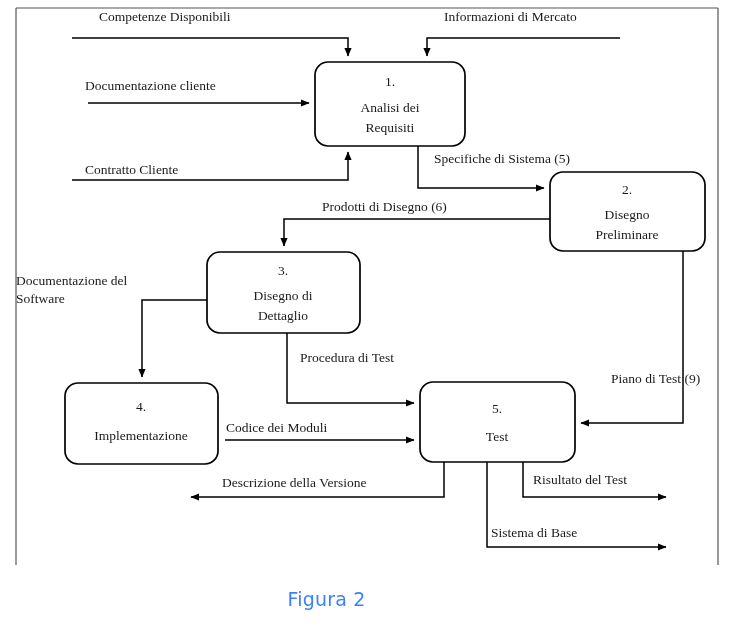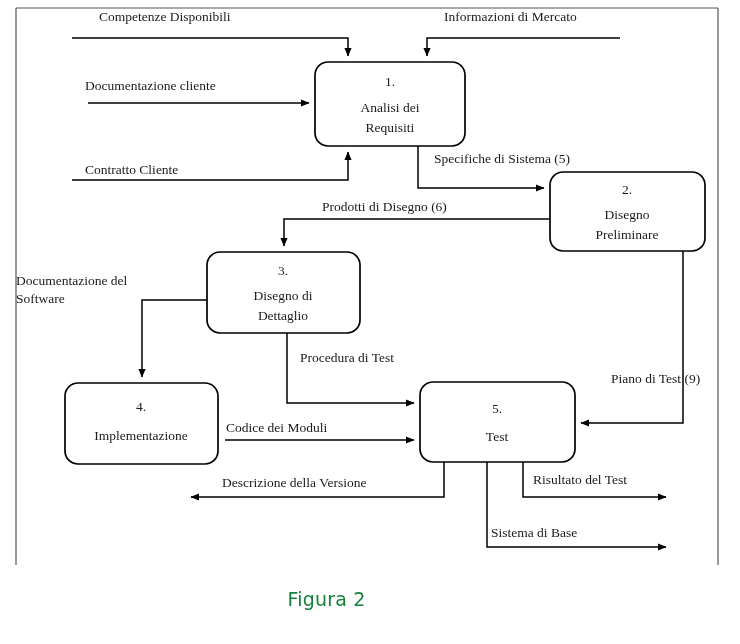--- a/index.html
+++ b/index.html
@@ -12,21 +12,21 @@
   }
   #stage{position:absolute;left:0;top:0;width:740px;height:644px;}
   #diagram{position:absolute;left:0;top:0;width:740px;height:644px;}
   .caption{
     position:absolute;
     left:0;top:588px;width:653px;
     text-align:center;
     font-family:"DejaVu Sans","Liberation Sans",sans-serif;
     font-size:19px;
     letter-spacing:.2px;
-    color:#15803d;
+    color:#3b82f6;
   }
   text{font-family:"Liberation Serif","DejaVu Serif",serif;fill:#1a1a1a;}
   .lbl{font-size:13.5px;}
   .boxnum{font-size:13.5px;}
   .boxtxt{font-size:13.5px;}
   .proc{fill:#ffffff;stroke:#000000;stroke-width:1.7;}
   .flow{stroke:#000000;stroke-width:1.5;fill:none;stroke-linejoin:miter;stroke-linecap:butt;}
   .frame{stroke:#555;stroke-width:1.2;fill:none;}
 </style>
 </head>

